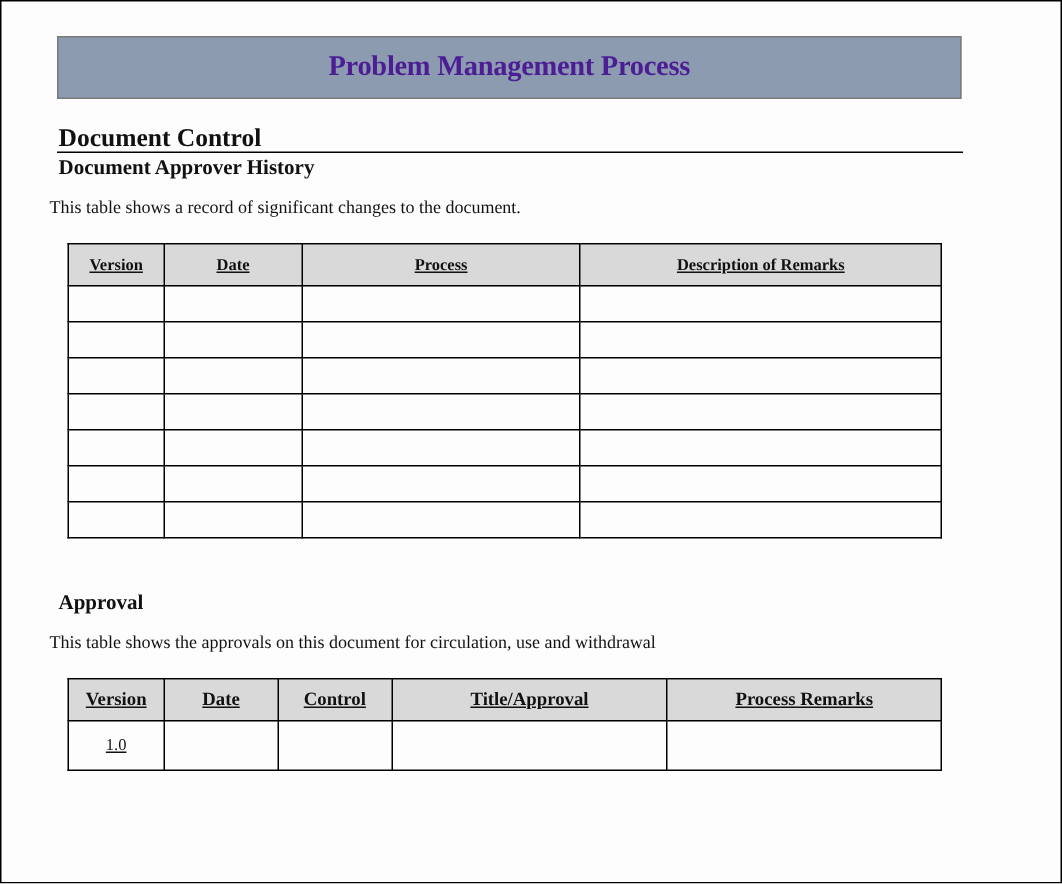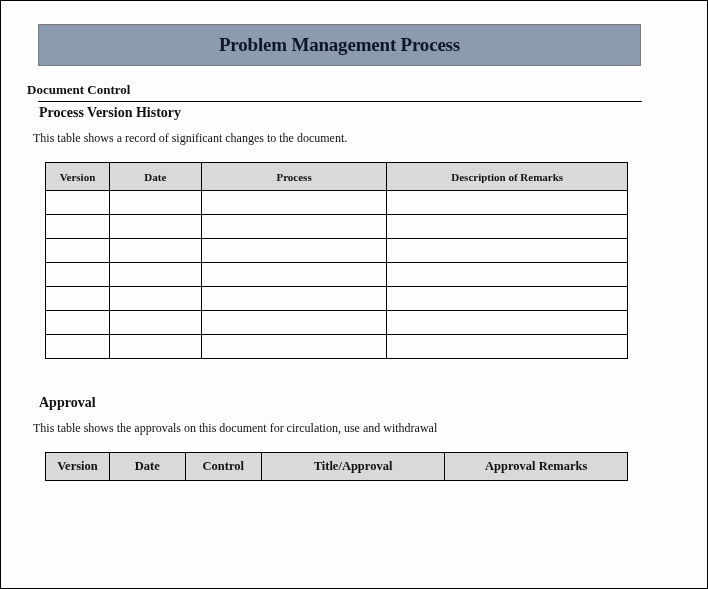--- a/index.html
+++ b/index.html
@@ -11,67 +11,67 @@
     .frame {
       position: absolute; left: 0; top: 0; width: 706px; height: 587px;
       border: 1px solid #000; background: #fdfdfd;
     }
     .banner {
       position: absolute; left: 38px; top: 24px; width: 601px; height: 40px;
       background: #8c9bb0; border: 1px solid #7a7a7a;
       display: flex; align-items: center; justify-content: center;
     }
     .banner-title {
-      color: #0f172a; font-weight: bold; font-size: 19px; letter-spacing: -0.2px;
+      color: #4c1d95; font-weight: bold; font-size: 19px; letter-spacing: -0.2px;
       font-family: "Liberation Serif", "DejaVu Serif", serif;
     }
     .h1 {
-      position: absolute; left: 27px; top: 82px; font-size: 13px; font-weight: bold;
+      position: absolute; left: 39px; top: 82px; font-size: 17px; font-weight: bold;
       font-family: "Liberation Serif", serif;
     }
     .rule {
       position: absolute; left: 38px; top: 101px; width: 604px; height: 1px; background: #000;
     }
     .h2 {
       position: absolute; left: 39px; top: 105px; font-size: 14px; font-weight: bold;
       font-family: "Liberation Serif", serif;
     }
     .h2.approvals { top: 395px; }
     .para {
       position: absolute; left: 33px; font-size: 12px;
       font-family: "Liberation Serif", serif;
     }
     .para.p1 { top: 131px; }
     .para.p2 { top: 421px; text-align: right; }
     table {
       position: absolute; border-collapse: collapse;
       font-family: "Liberation Serif", serif;
     }
-    th, td { border: 1px solid #000; padding: 0; }
+    th, td { border: 1px solid #000; padding: 0; text-decoration: underline; }
     th { background: #d9d9d9; font-weight: bold; text-align: center; }
     .t1 { left: 45px; top: 162px; width: 583px; }
     .t1 th { height: 27px; font-size: 11px; }
     .t1 td { height: 23px; }
     .t2 { left: 45px; top: 452px; width: 583px; }
     .t2 th { height: 27px; font-size: 12.5px; }
     .t2 td { height: 32px; font-size: 11px; text-align: center; }
   </style>
 </head>
 <body>
 
 <div class="frame"></div>
 
 <div class="banner">
   <span class="banner-title">Problem Management Process</span>
 </div>
 
 <div class="h1">Document Control</div>
 <div class="rule"></div>
 
-<div class="h2">Process Version History</div>
+<div class="h2">Document Approver History</div>
 <div class="para p1">This table shows a record of significant changes to the document.</div>
 
 <table class="t1">
   <colgroup>
     <col style="width:64px">
       <col style="width:92px">
       <col style="width:186px">
       <col style="width:241px">
   </colgroup>
   <thead>
@@ -138,18 +138,25 @@
       <col style="width:76px">
       <col style="width:184px">
       <col style="width:183px">
   </colgroup>
   <thead>
     <tr>
       <th>Version</th>
       <th>Date</th>
       <th>Control</th>
       <th>Title/Approval</th>
-      <th>Approval Remarks</th>
+      <th>Process Remarks</th>
     </tr>
   </thead>
   <tbody>
+    <tr>
+      <td>1.0</td>
+      <td></td>
+      <td></td>
+      <td></td>
+      <td></td>
+    </tr>
   </tbody>
 </table>
 
 </body></html>

